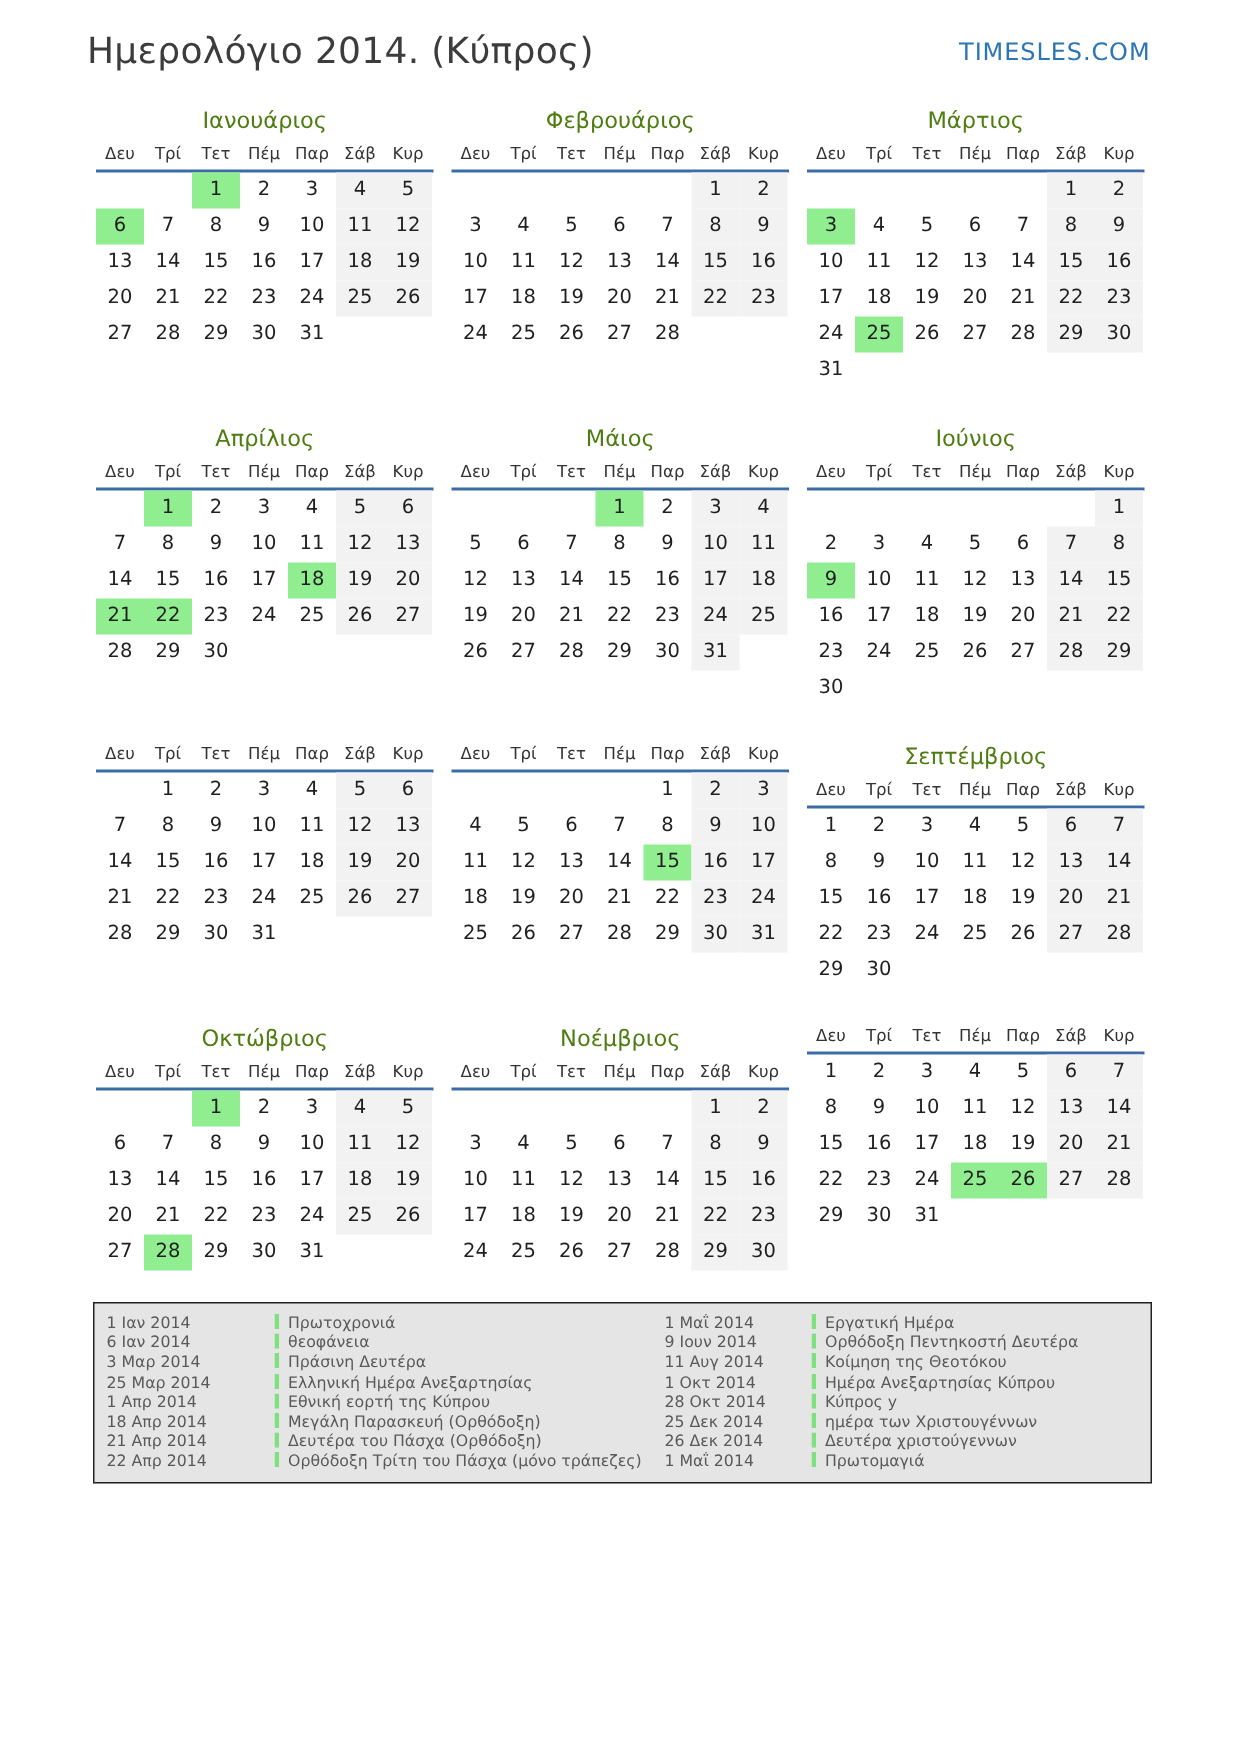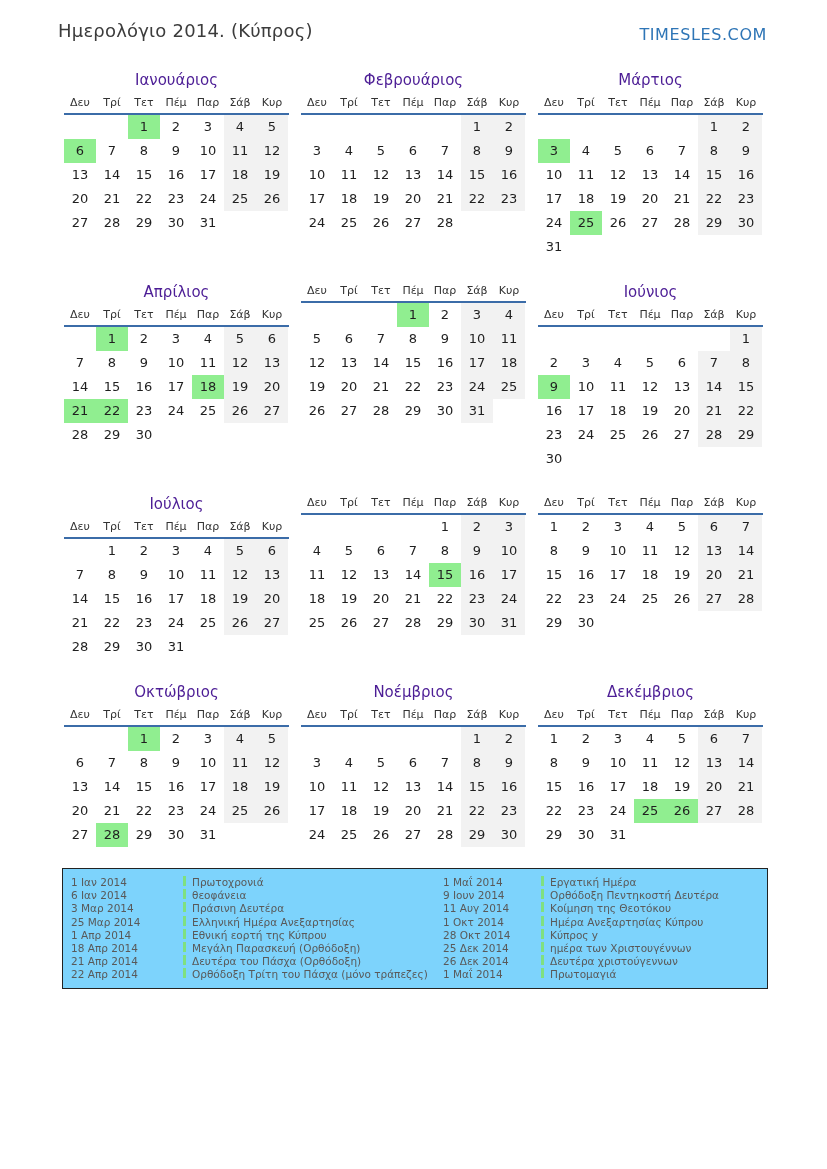--- a/index.html
+++ b/index.html
@@ -8,37 +8,37 @@
     width: 827px; height: 1169px;
     font-family: "DejaVu Sans", sans-serif;
     position: relative;
     color: #222;
   }
   .page { position: relative; width: 827px; height: 1169px; overflow: hidden; }
 
   
   .page-title {
     position: absolute; left: 58px; top: 20px;
-    font-size: 18px; color: #3c3c3c; letter-spacing: 0.2px;
+    font-size: 24px; color: #3c3c3c; letter-spacing: 0.2px;
   }
   .site-logo {
     position: absolute; right: 60px; top: 25px;
     font-size: 16px; color: #2e75b6; letter-spacing: 0.6px;
     text-decoration: none; cursor: pointer;
   }
 
   
   .cal-grid {
     position: absolute; left: 64px; top: 70px; width: 700px;
     display: grid; grid-template-columns: repeat(3, 225px);
     column-gap: 12px; row-gap: 23px;
   }
   .month { width: 225px; }
   .m-title {
-    font-size: 15px; color: #4c1d95; text-align: center;
+    font-size: 15px; color: #4d7c0f; text-align: center;
     height: 22px; line-height: 20px; margin-bottom: 2px;
   }
   .wk-row {
     display: grid; grid-template-columns: repeat(7, 32px);
     border-bottom: 2px solid #3b6ca8; padding-bottom: 2px;
   }
   .wk {
     font-size: 11px; color: #333; text-align: center;
     height: 17px; line-height: 17px;
   }
@@ -46,21 +46,21 @@
   .day {
     height: 24px; line-height: 24px; text-align: center;
     font-size: 13px; color: #1f1f1f;
   }
   .day.we { background: #f2f2f2; }
   .day.hl { background: #90ee90; }
 
   
   .legend {
     position: absolute; left: 62px; top: 868px; width: 706px;
-    border: 1px solid #222; background: #7dd3fc;
+    border: 1px solid #222; background: #e5e5e5;
     padding: 7px 8px 6px 8px;
     display: grid; grid-template-columns: 112px 260px 98px 1fr;
     font-size: 10.5px; color: #595959;
   }
   .lg-cell { height: 13.2px; line-height: 13.2px; white-space: nowrap; overflow: hidden; }
   .lg-name { display: flex; align-items: flex-start; }
   .lg-bar {
     display: inline-block; width: 3px; height: 10px;
     background: #7fe07f; margin-right: 6px; flex: 0 0 3px;
   }
@@ -304,20 +304,21 @@
           <div class="day">28</div>
           <div class="day">29</div>
           <div class="day">30</div>
           <div class="day"></div>
           <div class="day"></div>
           <div class="day"></div>
           <div class="day"></div>
         </div>
       </div>
       <div class="month">
+        <div class="m-title">Μάιος</div>
         <div class="wk-row">
           <div class="wk">Δευ</div>
           <div class="wk">Τρί</div>
           <div class="wk">Τετ</div>
           <div class="wk">Πέμ</div>
           <div class="wk">Παρ</div>
           <div class="wk">Σάβ</div>
           <div class="wk">Κυρ</div>
         </div>
         <div class="week">
@@ -426,21 +427,20 @@
           <div class="day">30</div>
           <div class="day"></div>
           <div class="day"></div>
           <div class="day"></div>
           <div class="day"></div>
           <div class="day"></div>
           <div class="day"></div>
         </div>
       </div>
       <div class="month">
-        <div class="m-title">Ιούλιος</div>
         <div class="wk-row">
           <div class="wk">Δευ</div>
           <div class="wk">Τρί</div>
           <div class="wk">Τετ</div>
           <div class="wk">Πέμ</div>
           <div class="wk">Παρ</div>
           <div class="wk">Σάβ</div>
           <div class="wk">Κυρ</div>
         </div>
         <div class="week">
@@ -539,20 +539,21 @@
           <div class="day">25</div>
           <div class="day">26</div>
           <div class="day">27</div>
           <div class="day">28</div>
           <div class="day">29</div>
           <div class="day we">30</div>
           <div class="day we">31</div>
         </div>
       </div>
       <div class="month">
+        <div class="m-title">Σεπτέμβριος</div>
         <div class="wk-row">
           <div class="wk">Δευ</div>
           <div class="wk">Τρί</div>
           <div class="wk">Τετ</div>
           <div class="wk">Πέμ</div>
           <div class="wk">Παρ</div>
           <div class="wk">Σάβ</div>
           <div class="wk">Κυρ</div>
         </div>
         <div class="week">
@@ -709,21 +710,20 @@
           <div class="day">24</div>
           <div class="day">25</div>
           <div class="day">26</div>
           <div class="day">27</div>
           <div class="day">28</div>
           <div class="day we">29</div>
           <div class="day we">30</div>
         </div>
       </div>
       <div class="month">
-        <div class="m-title">Δεκέμβριος</div>
         <div class="wk-row">
           <div class="wk">Δευ</div>
           <div class="wk">Τρί</div>
           <div class="wk">Τετ</div>
           <div class="wk">Πέμ</div>
           <div class="wk">Παρ</div>
           <div class="wk">Σάβ</div>
           <div class="wk">Κυρ</div>
         </div>
         <div class="week">

